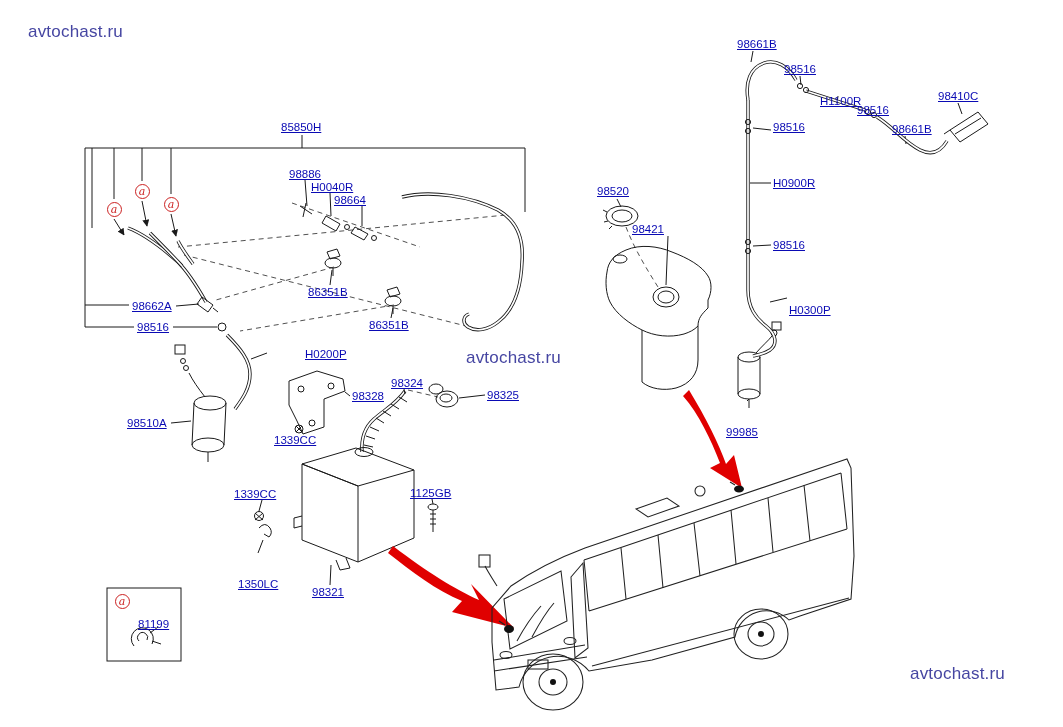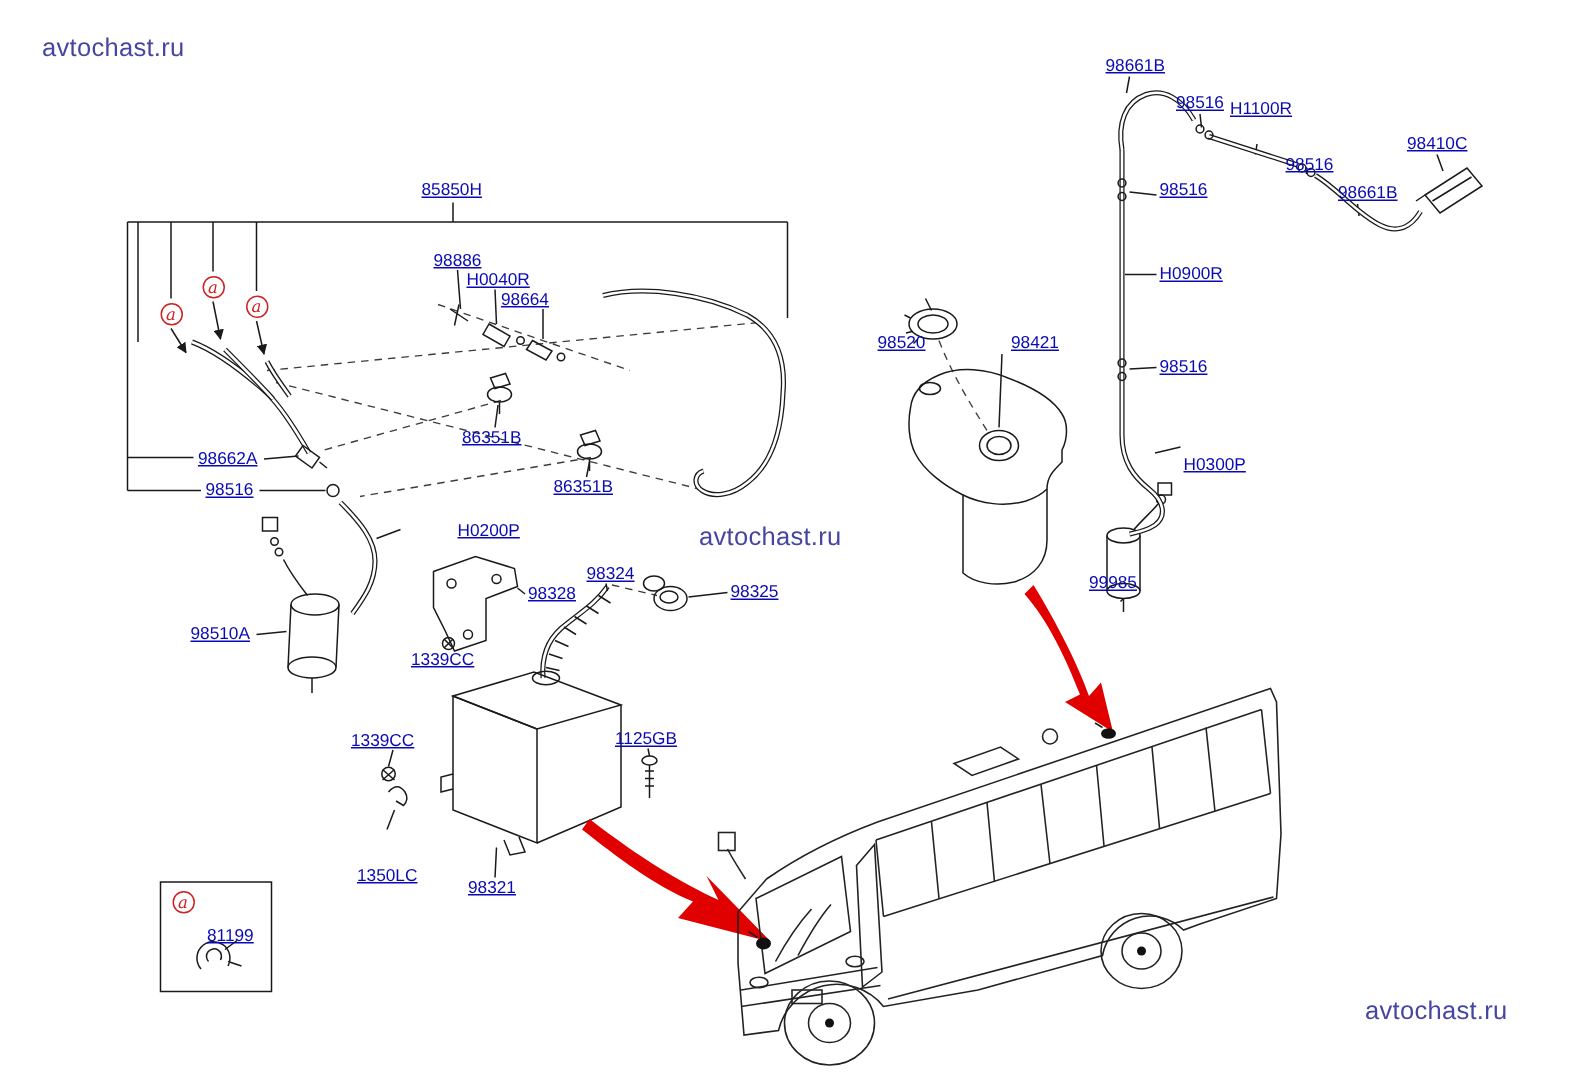--- a/index.html
+++ b/index.html
@@ -253,26 +253,26 @@
       <span class="part-label" style="left: 269px; top: 348px; padding-left: 36px;">H0200P</span>
       <span class="part-label" style="left: 127px; top: 417px;">98510A</span>
       <span class="part-label" style="left: 274px; top: 434px;">1339CC</span>
       <span class="part-label" style="left: 352px; top: 390px;">98328</span>
       <span class="part-label" style="left: 391px; top: 377px;">98324</span>
       <span class="part-label" style="left: 487px; top: 389px; text-align: right;">98325</span>
       <span class="part-label" style="left: 234px; top: 488px;">1339CC</span>
       <span class="part-label" style="left: 410px; top: 487px;">1125GB</span>
       <span class="part-label" style="left: 238px; top: 554px; margin-top: 24px;">1350LC</span>
       <span class="part-label" style="left: 312px; top: 586px;">98321</span>
-      <span class="part-label" style="left: 585px; top: 185px; margin-top: 38px;">98520</span>
-      <span class="part-label" style="left: 674px; top: 223px;">98421</span>
-      <span class="part-label" style="left: 726px; top: 383px;">99985</span>
+      <span class="part-label" style="left: 597px; top: 185px;">98520</span>
+      <span class="part-label" style="left: 632px; top: 223px;">98421</span>
+      <span class="part-label" style="left: 726px; top: 426px;">99985</span>
       <span class="part-label" style="left: 737px; top: 38px;">98661B</span>
       <span class="part-label" style="left: 784px; top: 63px;">98516</span>
-      <span class="part-label" style="left: 820px; top: 67px;">H1100R</span>
+      <span class="part-label" style="left: 820px; top: 95px;">H1100R</span>
       <span class="part-label" style="left: 857px; top: 104px;">98516</span>
       <span class="part-label" style="left: 938px; top: 90px;">98410C</span>
       <span class="part-label" style="left: 773px; top: 121px;">98516</span>
       <span class="part-label" style="left: 892px; top: 123px;">98661B</span>
       <span class="part-label" style="left: 773px; top: 177px;">H0900R</span>
       <span class="part-label" style="left: 773px; top: 239px;">98516</span>
       <span class="part-label" style="left: 789px; top: 304px;">H0300P</span>
       <span class="part-label" style="left: 138px; top: 594px; margin-top: 24px;">81199</span>
       <span class="watermark" style="left: 28px; top: 22px;">avtochast.ru</span>
       <span class="watermark" style="left: 466px; top: 348px;">avtochast.ru</span>

